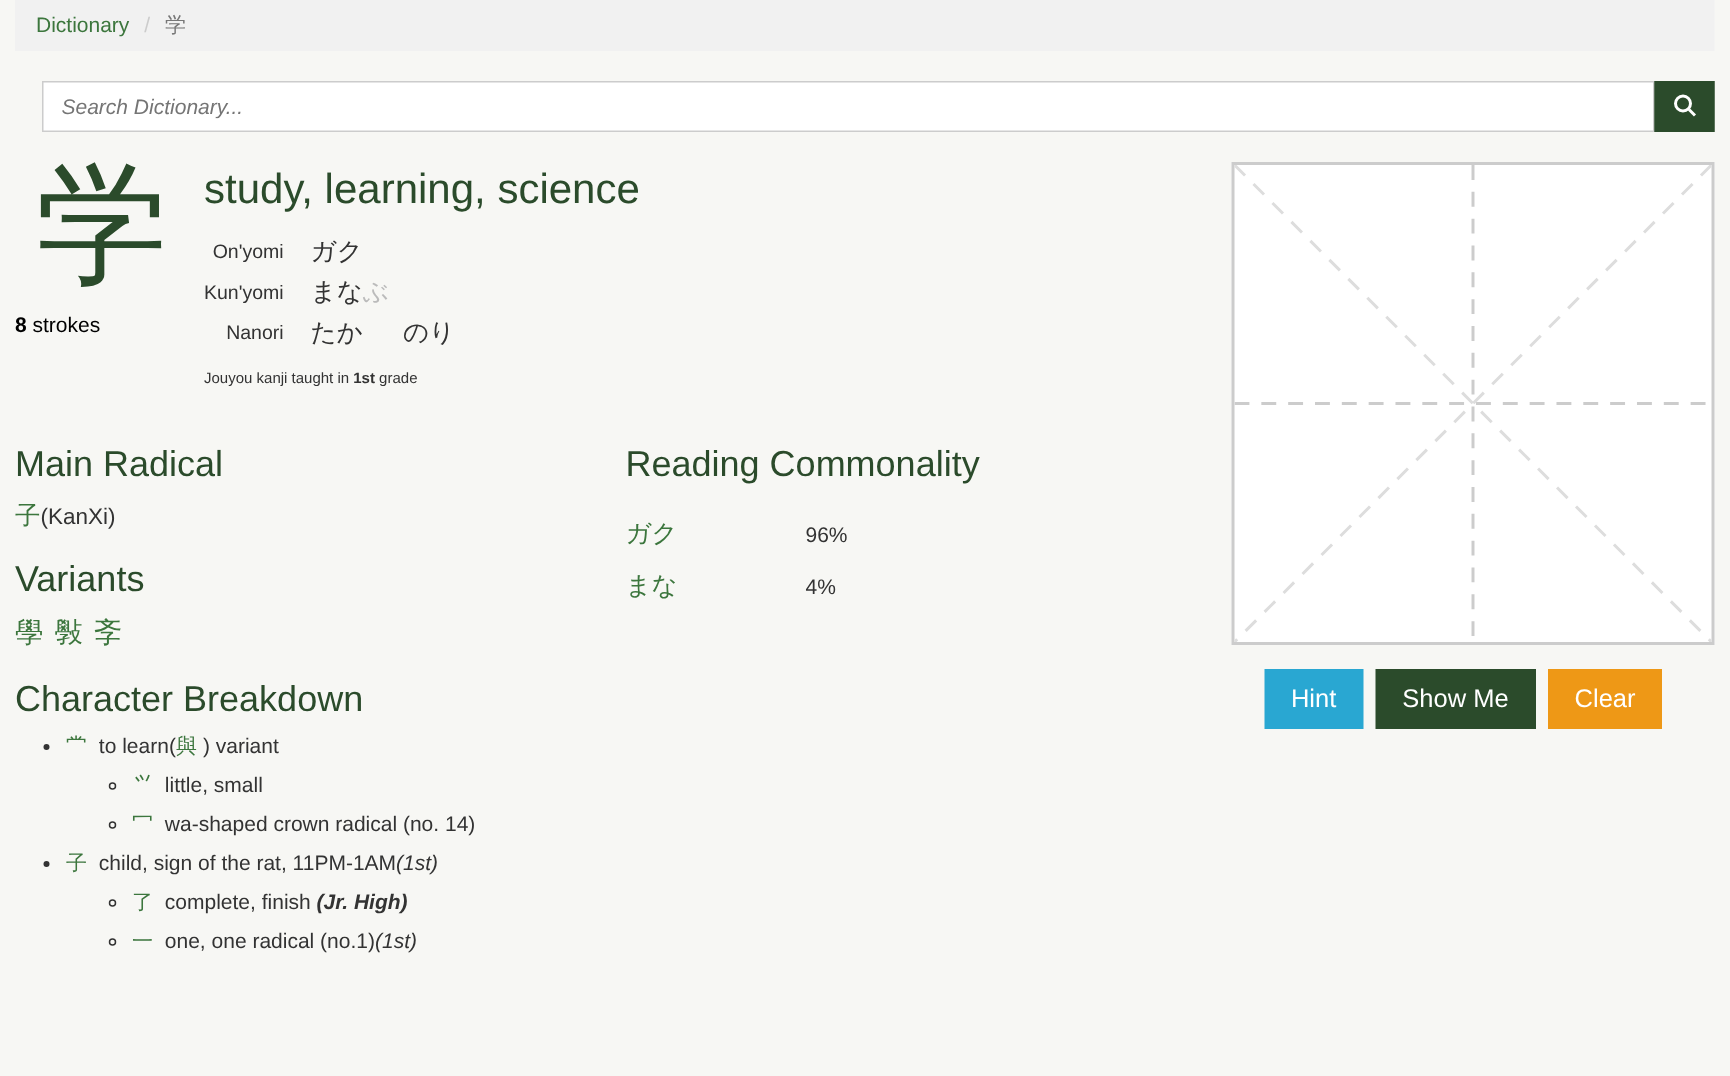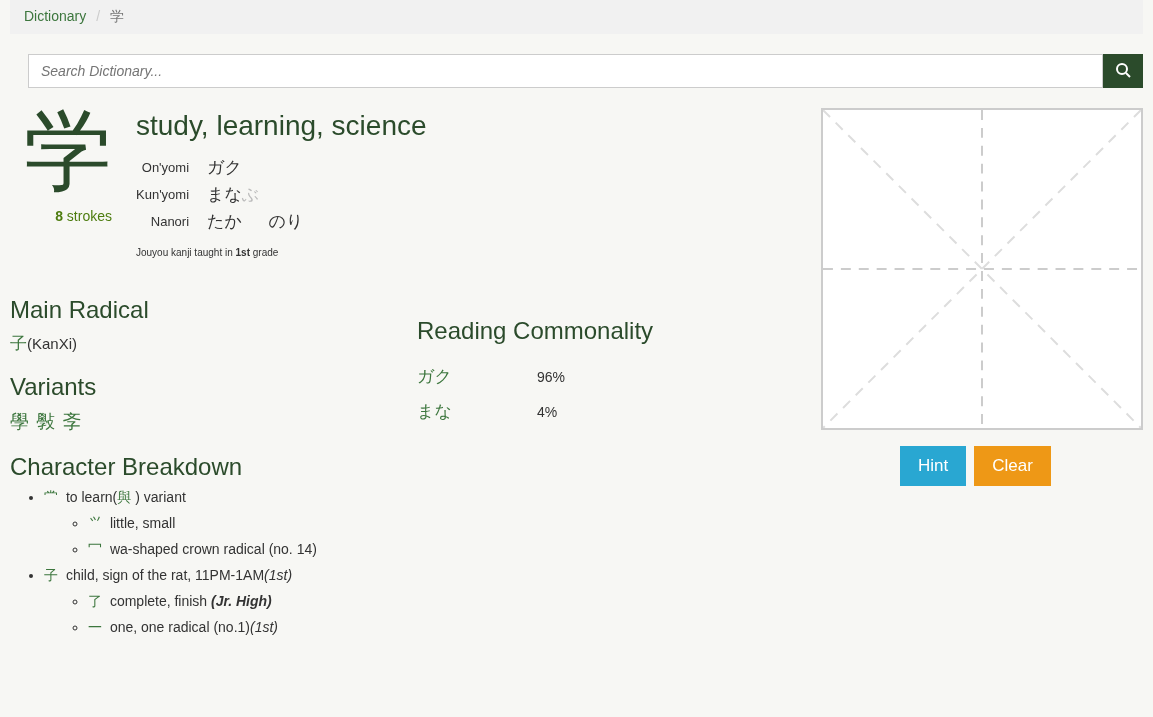--- a/index.html
+++ b/index.html
@@ -47,36 +47,36 @@
   .left-col { flex: 1; }
   .right-col { width: 335px; }
   .header-row { display: flex; gap: 24px; margin-bottom: 20px; }
   .big-kanji {
     font-size: 88px;
     line-height: 1;
     color: #2b4b2b;
     font-family: "Hiragino Mincho Pro","Yu Mincho",serif;
     padding-left: 14px;
   }
-  .strokes { font-size: 14px; color: #4d7c0f; text-align: right; margin-top: 12px; }
+  .strokes { font-size: 14px; color: #000000; text-align: left; margin-top: 12px; }
   .header-info { flex: 1; }
   .meaning {
     font-size: 28px;
     color: #2b4b2b;
     margin: 2px 0 10px 0;
   }
   .readings-table { display: table; border-spacing: 10px 4px; font-size: 15px; margin-left: -10px; }
   .readings-row { display: table-row; }
   .readings-label { display: table-cell; text-align: right; color: #333; vertical-align: middle; padding-right: 8px; font-size: 13px; }
   .readings-val { display: table-cell; font-size: 17px; }
   .readings-val .main { color: #333; }
   .readings-val .okurigana { color: #bbb; }
   .readings-val .nanori-item { display: inline-block; margin-right: 22px; }
   .grade-line { margin-top: 10px; font-size: 10px; }
-  .halves { display: flex; gap: 46px; align-items: flex-end; }
+  .halves { display: flex; gap: 46px; }
   .half { flex: 1; }
   .section-heading {
     font-size: 24px;
     color: #2b4b2b;
     font-weight: normal;
     margin: 18px 0 8px 0;
   }
   .radical-line { font-size: 15px; }
   .radical-line .kanji-link { color: #3c763d; font-size: 17px; }
   .variants-line { font-size: 19px; color: #3c763d; }
@@ -233,17 +233,18 @@
       <div class="practice-box">
         <svg viewBox="0 0 320 320">
           <line x1="0" y1="160" x2="320" y2="160" stroke="#ccc" stroke-width="2" stroke-dasharray="10,8"></line>
           <line x1="160" y1="0" x2="160" y2="320" stroke="#ccc" stroke-width="2" stroke-dasharray="10,8"></line>
           <line x1="0" y1="0" x2="320" y2="320" stroke="#ddd" stroke-width="2" stroke-dasharray="10,8"></line>
           <line x1="320" y1="0" x2="0" y2="320" stroke="#ddd" stroke-width="2" stroke-dasharray="10,8"></line>
         </svg>
       </div>
       <div class="practice-buttons">
         <button class="btn btn-hint">Hint</button>
+        <button class="btn btn-show">Show Me</button>
         <button class="btn btn-clear">Clear</button>
       </div>
     </div>
   </div>
 </div>
 
 </body></html>

